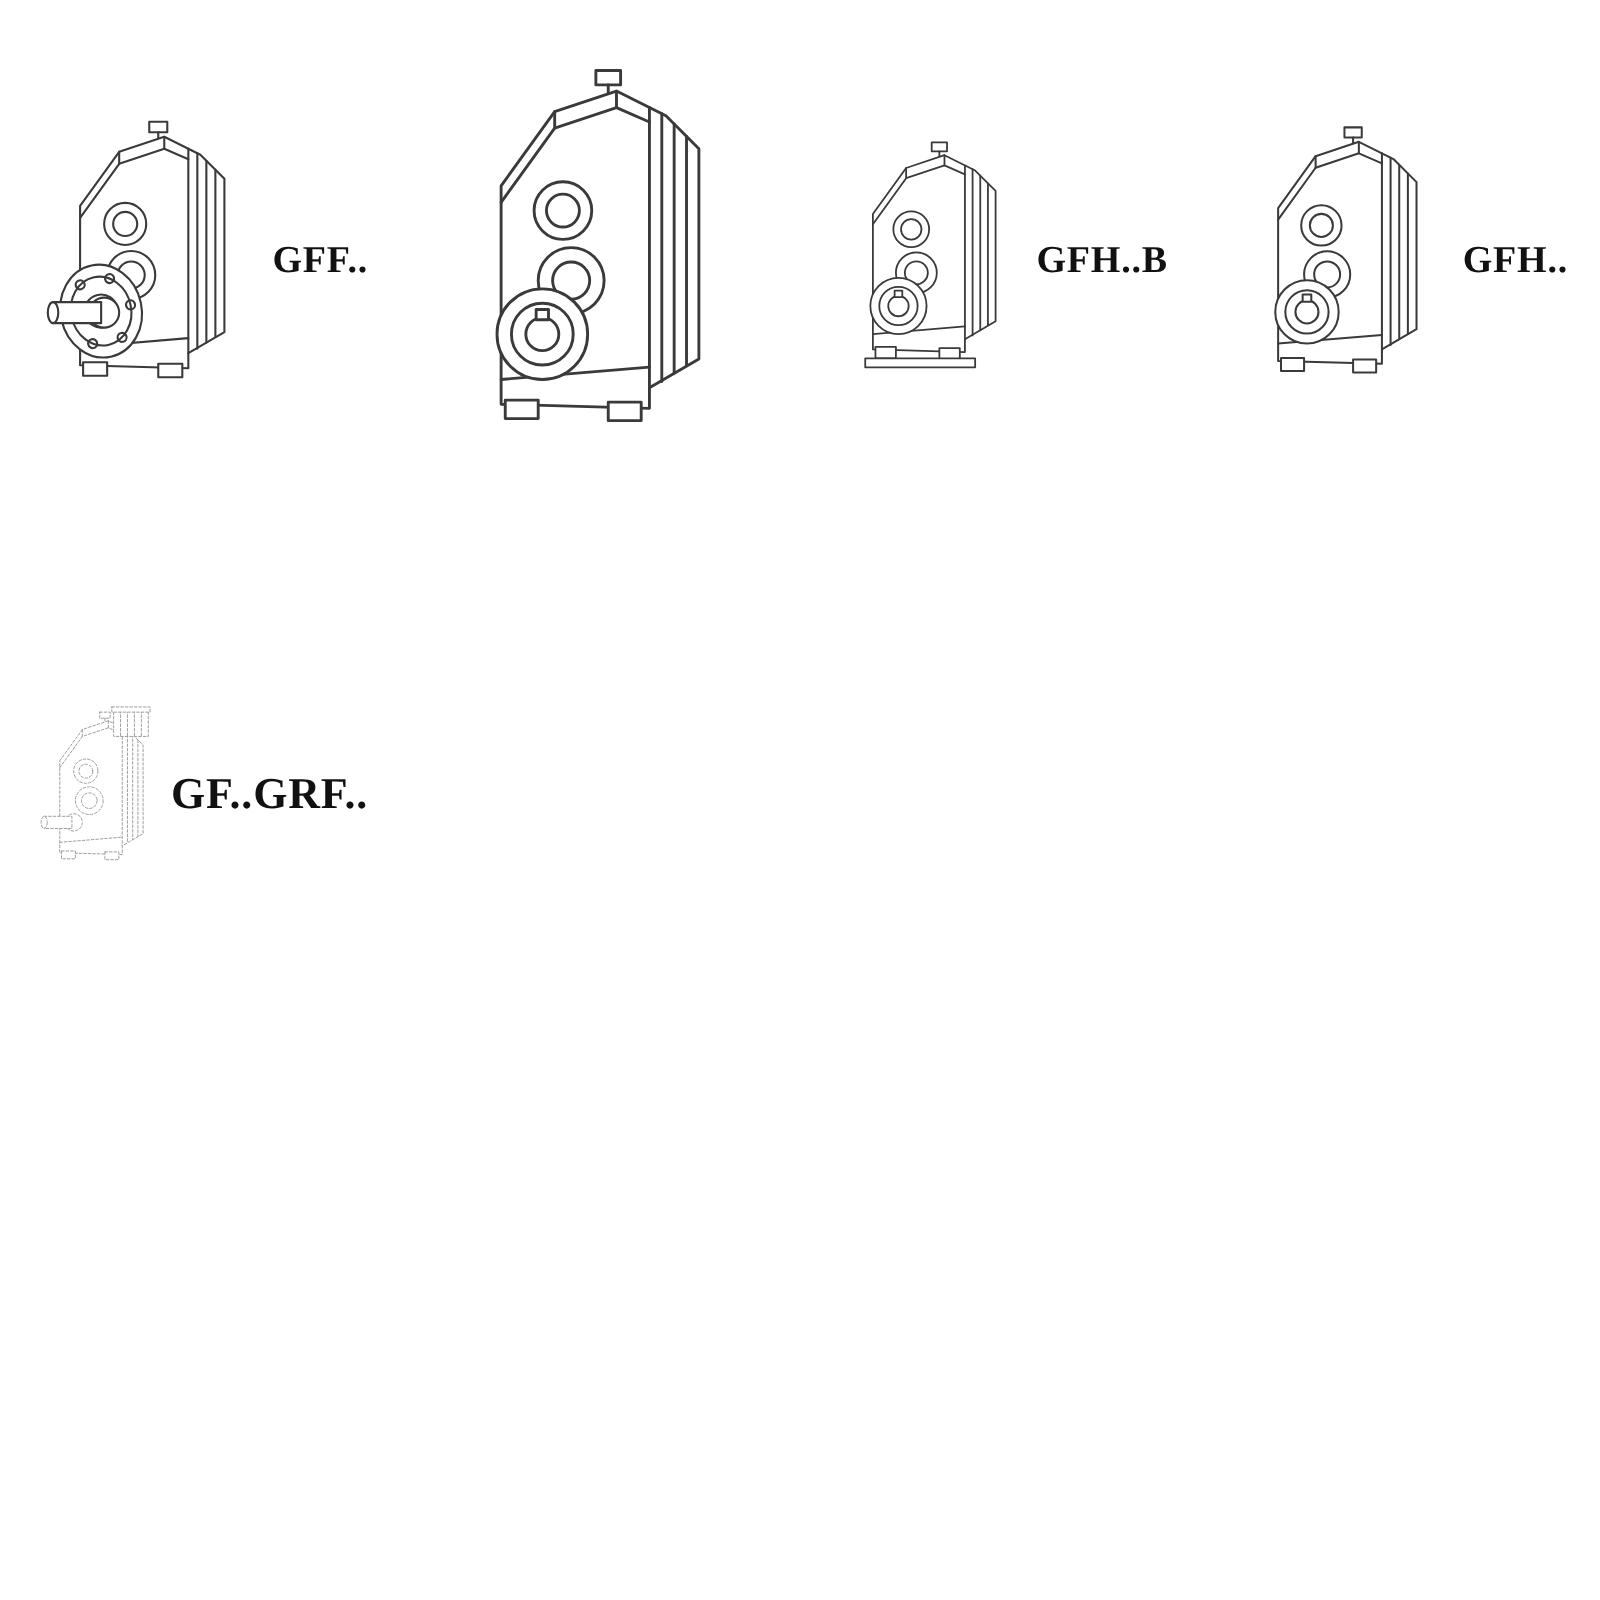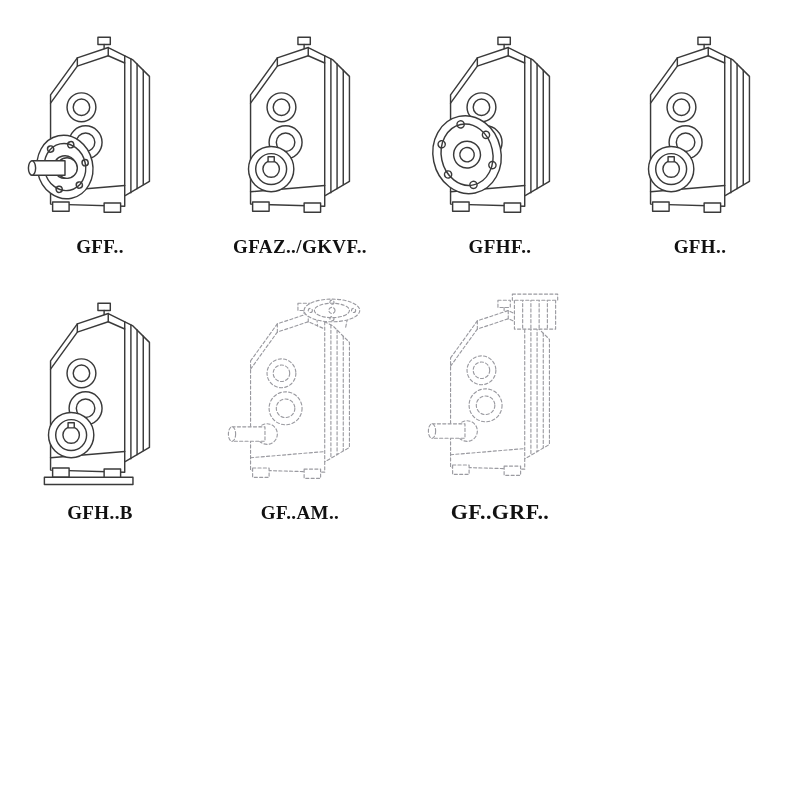--- a/index.html
+++ b/index.html
@@ -9,23 +9,23 @@
     overflow:hidden;
   }
   #grid{
     display:grid;
     grid-template-columns:repeat(4,200px);
     grid-template-rows:repeat(3,266px);
     width:800px;height:800px;
   }
   .cell{
     margin:0;
-    display:flex;flex-direction:column;
+    display:flex;flex-direction:row;
     align-items:center;justify-content:flex-end;
-    padding:2px 0 8px;
+    padding:2px 16px 8px;
     box-sizing:border-box;
     text-align:right;
   }
   .cell.boxed{outline:1px solid #cfcfcf;outline-offset:-1px}
   svg.drawing{
     width:186px;height:206px;
     stroke:#3a3a3a;stroke-width:1.4;fill:none;
     stroke-linejoin:round;stroke-linecap:round;
   }
   svg.drawing.dashed{
@@ -145,57 +145,41 @@
         <use href="#f-shaft"></use>
       </svg>
     <figcaption class="label">GFF..</figcaption>
   </figure>
 
   <figure class="cell">
     <svg class="drawing" viewBox="0 0 160 200">
         <use href="#f-body"></use>
         <use href="#f-hollow"></use>
       </svg>
-    <figcaption class="label">GFAZ../GKVF..</figcaption>
   </figure>
 
 
-  <figure class="cell">
-    <svg class="drawing" viewBox="0 0 160 200">
-        <use href="#f-body"></use>
-        <use href="#f-bigflange"></use>
-      </svg>
-    <figcaption class="label">GFHF..</figcaption>
-  </figure>
-
-  <figure class="cell">
-    <svg class="drawing" viewBox="0 0 160 200">
-        <use href="#f-body"></use>
-        <use href="#f-hollow"></use>
-      </svg>
-    <figcaption class="label">GFH..</figcaption>
-  </figure>
 
   <figure class="cell">
     <svg class="drawing" viewBox="0 0 160 200">
         <use href="#f-body"></use>
         <use href="#f-hollow"></use>
         <use href="#f-bplate"></use>
       </svg>
     <figcaption class="label">GFH..B</figcaption>
   </figure>
 
   <figure class="cell">
-    <svg class="drawing dashed" viewBox="0 0 160 200">
+    <svg class="drawing" viewBox="0 0 160 200">
         <use href="#f-body"></use>
-        <use href="#f-plate"></use>
-        <use href="#f-shaft"></use>
+        <use href="#f-hollow"></use>
       </svg>
-    <figcaption class="label">GF..AM..</figcaption>
+    <figcaption class="label">GFH..</figcaption>
   </figure>
+
 
 
 
 
   <figure class="cell">
     <svg class="drawing dashed" viewBox="0 0 160 200">
         <use href="#f-body"></use>
         <use href="#f-adapter"></use>
         <use href="#f-shaft"></use>
       </svg>

